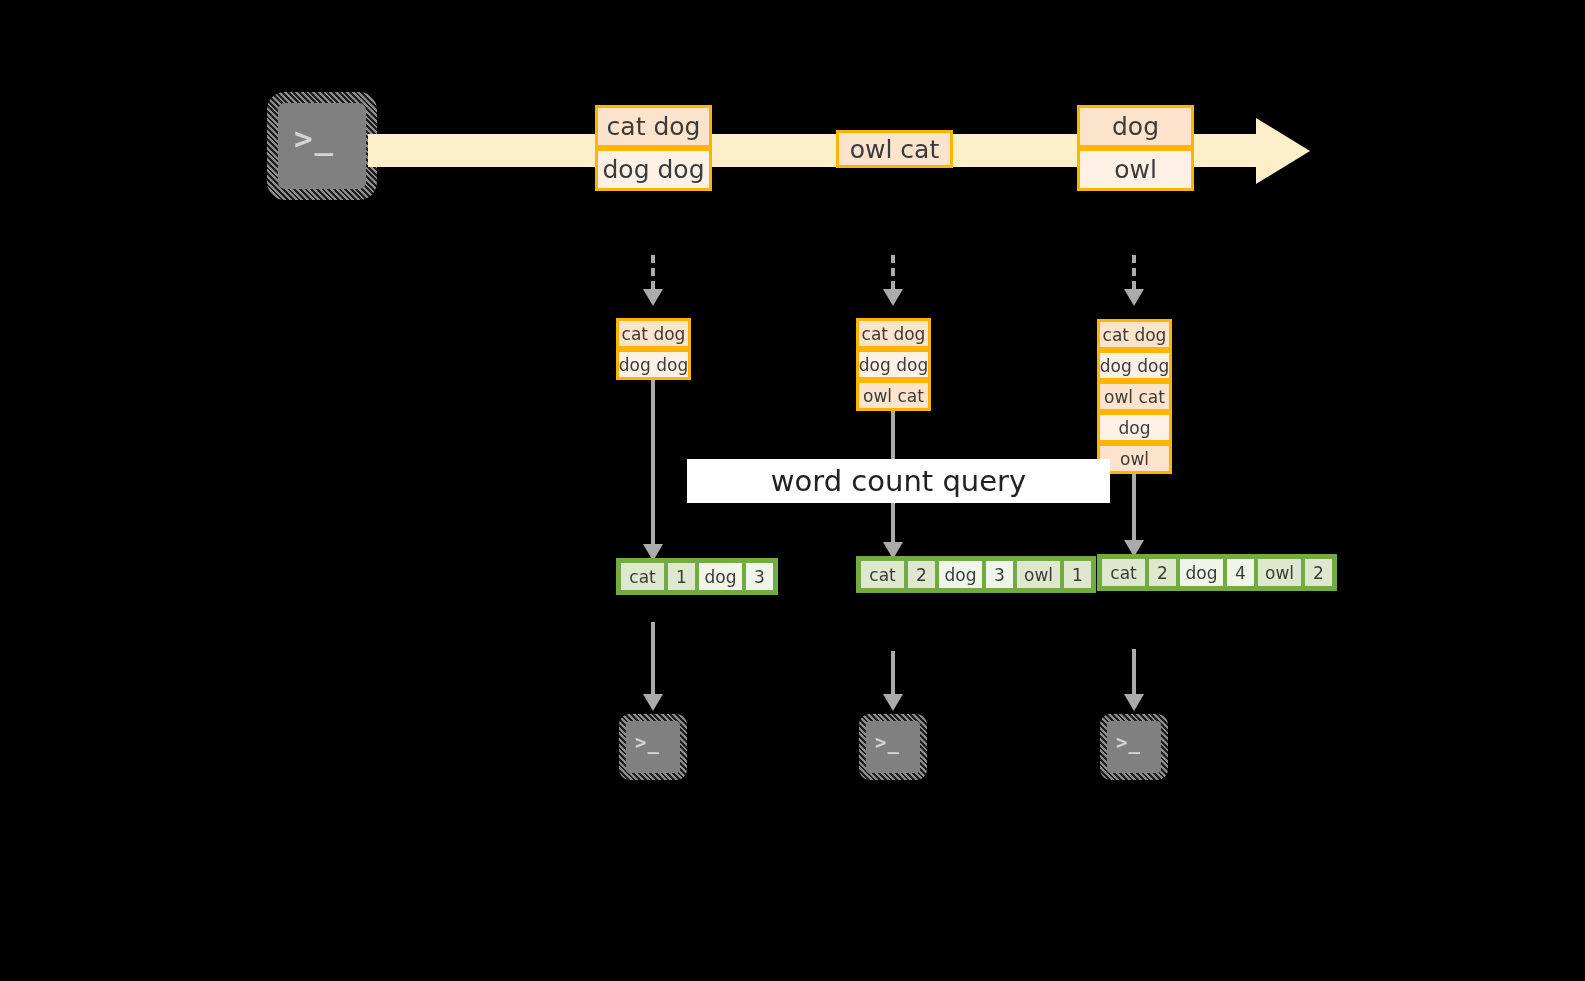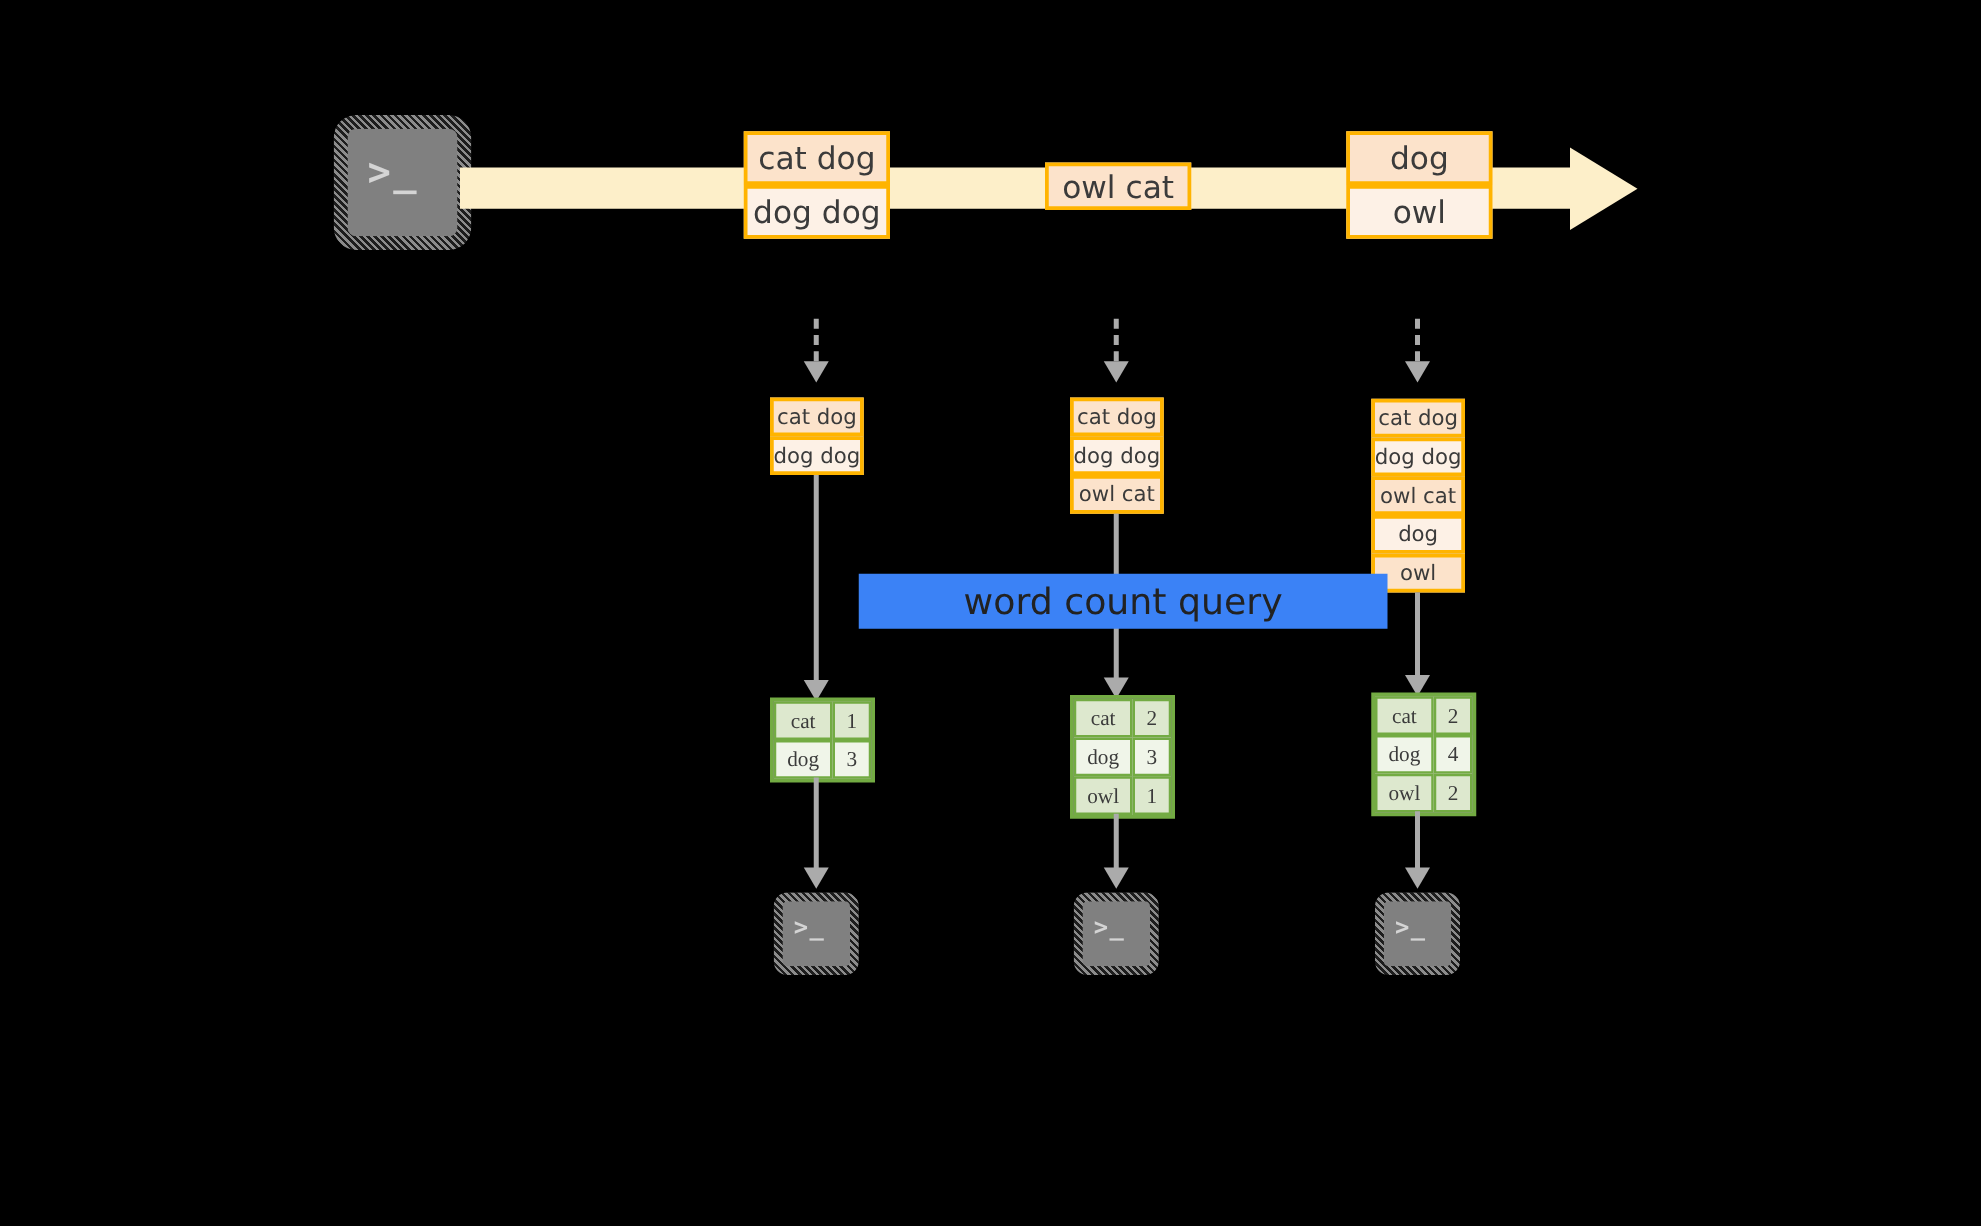--- a/index.html
+++ b/index.html
@@ -108,22 +108,21 @@
 
   
   .obox.stack { font-size: 17px; }
 
   
   .gtable {
     position: absolute;
     box-sizing: border-box;
     border: 3px solid #73AB43;
     display: flex;
-    flex-direction: column;
-    font-family: Liberation Serif, serif;
+    flex-direction: row;
   }
   .grow {
     display: flex;
     flex-direction: row;
     height: 31px;
   }
   .grow > div {
     box-sizing: border-box;
     border: 2px solid #73AB43;
     background: #DDE8CE;
@@ -156,21 +155,21 @@
     border-top: 17px solid #ABABAB;
   }
 
   
   .banner {
     position: absolute;
     left: 687px;
     top: 459px;
     width: 423px;
     height: 44px;
-    background: #3b82f6;
+    background: #ffffff;
     color: #222222;
     font-size: 29px;
     display: flex;
     align-items: center;
     justify-content: center;
     white-space: nowrap;
     z-index: 5;
   }
 </style>
 </head>

